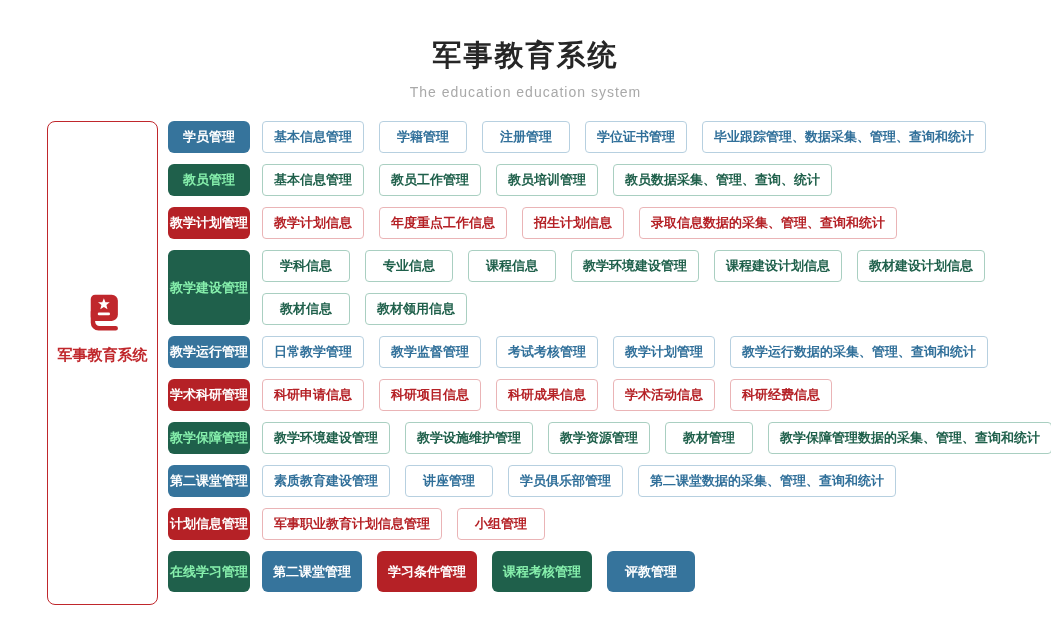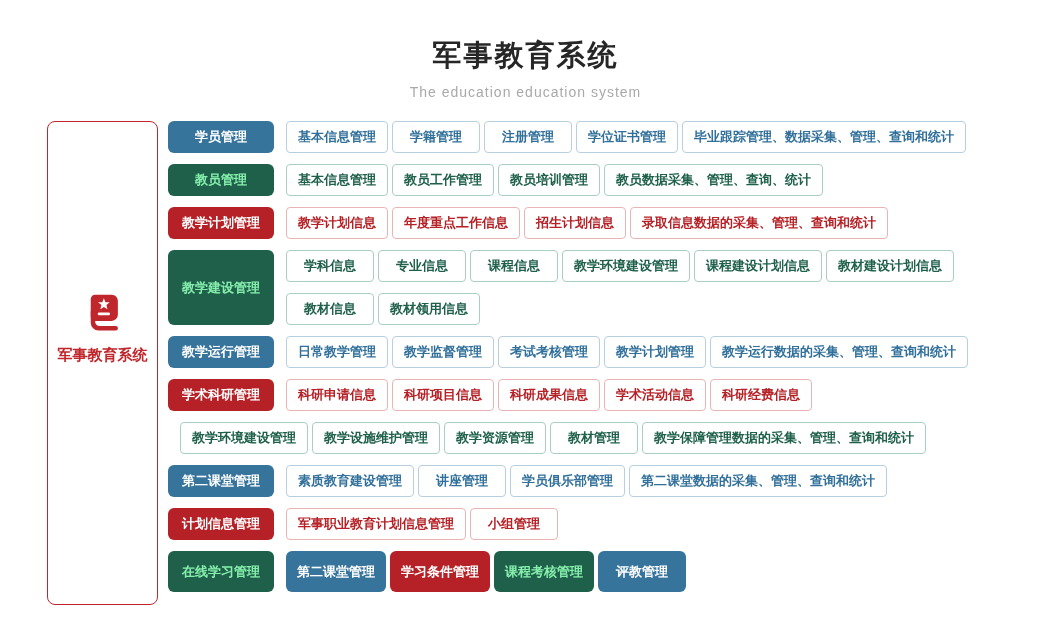--- a/index.html
+++ b/index.html
@@ -17,26 +17,26 @@
   .sidebar { width:111px; height:484px; border:1px solid #c0272c; border-radius:8px;
              display:flex; flex-direction:column; align-items:center; justify-content:center;
              flex-shrink:0; background:#fff; cursor:pointer; }
   .sidebar-inner { transform:translateY(-35px); text-align:center; }
   .sidebar-label { color:#c0272c; font-size:15px; font-weight:bold; margin-top:8px; white-space:nowrap; }
   .book-icon { width:42px; height:42px; display:inline-block; }
 
   
   .rows { display:flex; flex-direction:column; gap:11px; margin-left:10px; flex:1; }
   .row { display:flex; align-items:stretch; }
-  .cat { width:106px; flex-shrink:0; min-height:32px; border-radius:6px;
+  .cat { width:82px; flex-shrink:0; min-height:32px; border-radius:6px;
          display:flex; align-items:center; justify-content:center;
          color:#fff; font-size:13px; font-weight:bold; padding:0 3px; cursor:pointer;
          white-space:nowrap; }
   .lines { display:flex; flex-direction:column; gap:11px; margin-left:12px; flex:1; }
-  .line { display:flex; gap:4px; }
+  .line { display:flex; gap:15px; }
   .item { height:32px; min-width:88px; padding:0 11px; border-radius:4px;
           display:flex; align-items:center; justify-content:center;
           font-size:13px; font-weight:bold; background:#fff; cursor:pointer;
           white-space:nowrap; }
   .row.h-lg .cat { min-height:41px; }
   .row.h-lg .item { height:41px; border-radius:6px; }
 
   
   .btn-solid.theme-blue  { background:#36749c; color:#fff; }
   .btn-solid.theme-green { background:#1f604b; color:#86efac; }
@@ -140,20 +140,21 @@
             <div class="line">
               <div class="item btn-outline theme-red">科研申请信息</div>
               <div class="item btn-outline theme-red">科研项目信息</div>
               <div class="item btn-outline theme-red">科研成果信息</div>
               <div class="item btn-outline theme-red">学术活动信息</div>
               <div class="item btn-outline theme-red">科研经费信息</div>
             </div>
           </div>
         </div>
         <div class="row">
+          <div class="cat btn-solid theme-green">教学保障管理</div>
           <div class="lines">
             <div class="line">
               <div class="item btn-outline theme-green">教学环境建设管理</div>
               <div class="item btn-outline theme-green">教学设施维护管理</div>
               <div class="item btn-outline theme-green">教学资源管理</div>
               <div class="item btn-outline theme-green">教材管理</div>
               <div class="item btn-outline theme-green">教学保障管理数据的采集、管理、查询和统计</div>
             </div>
           </div>
         </div>

